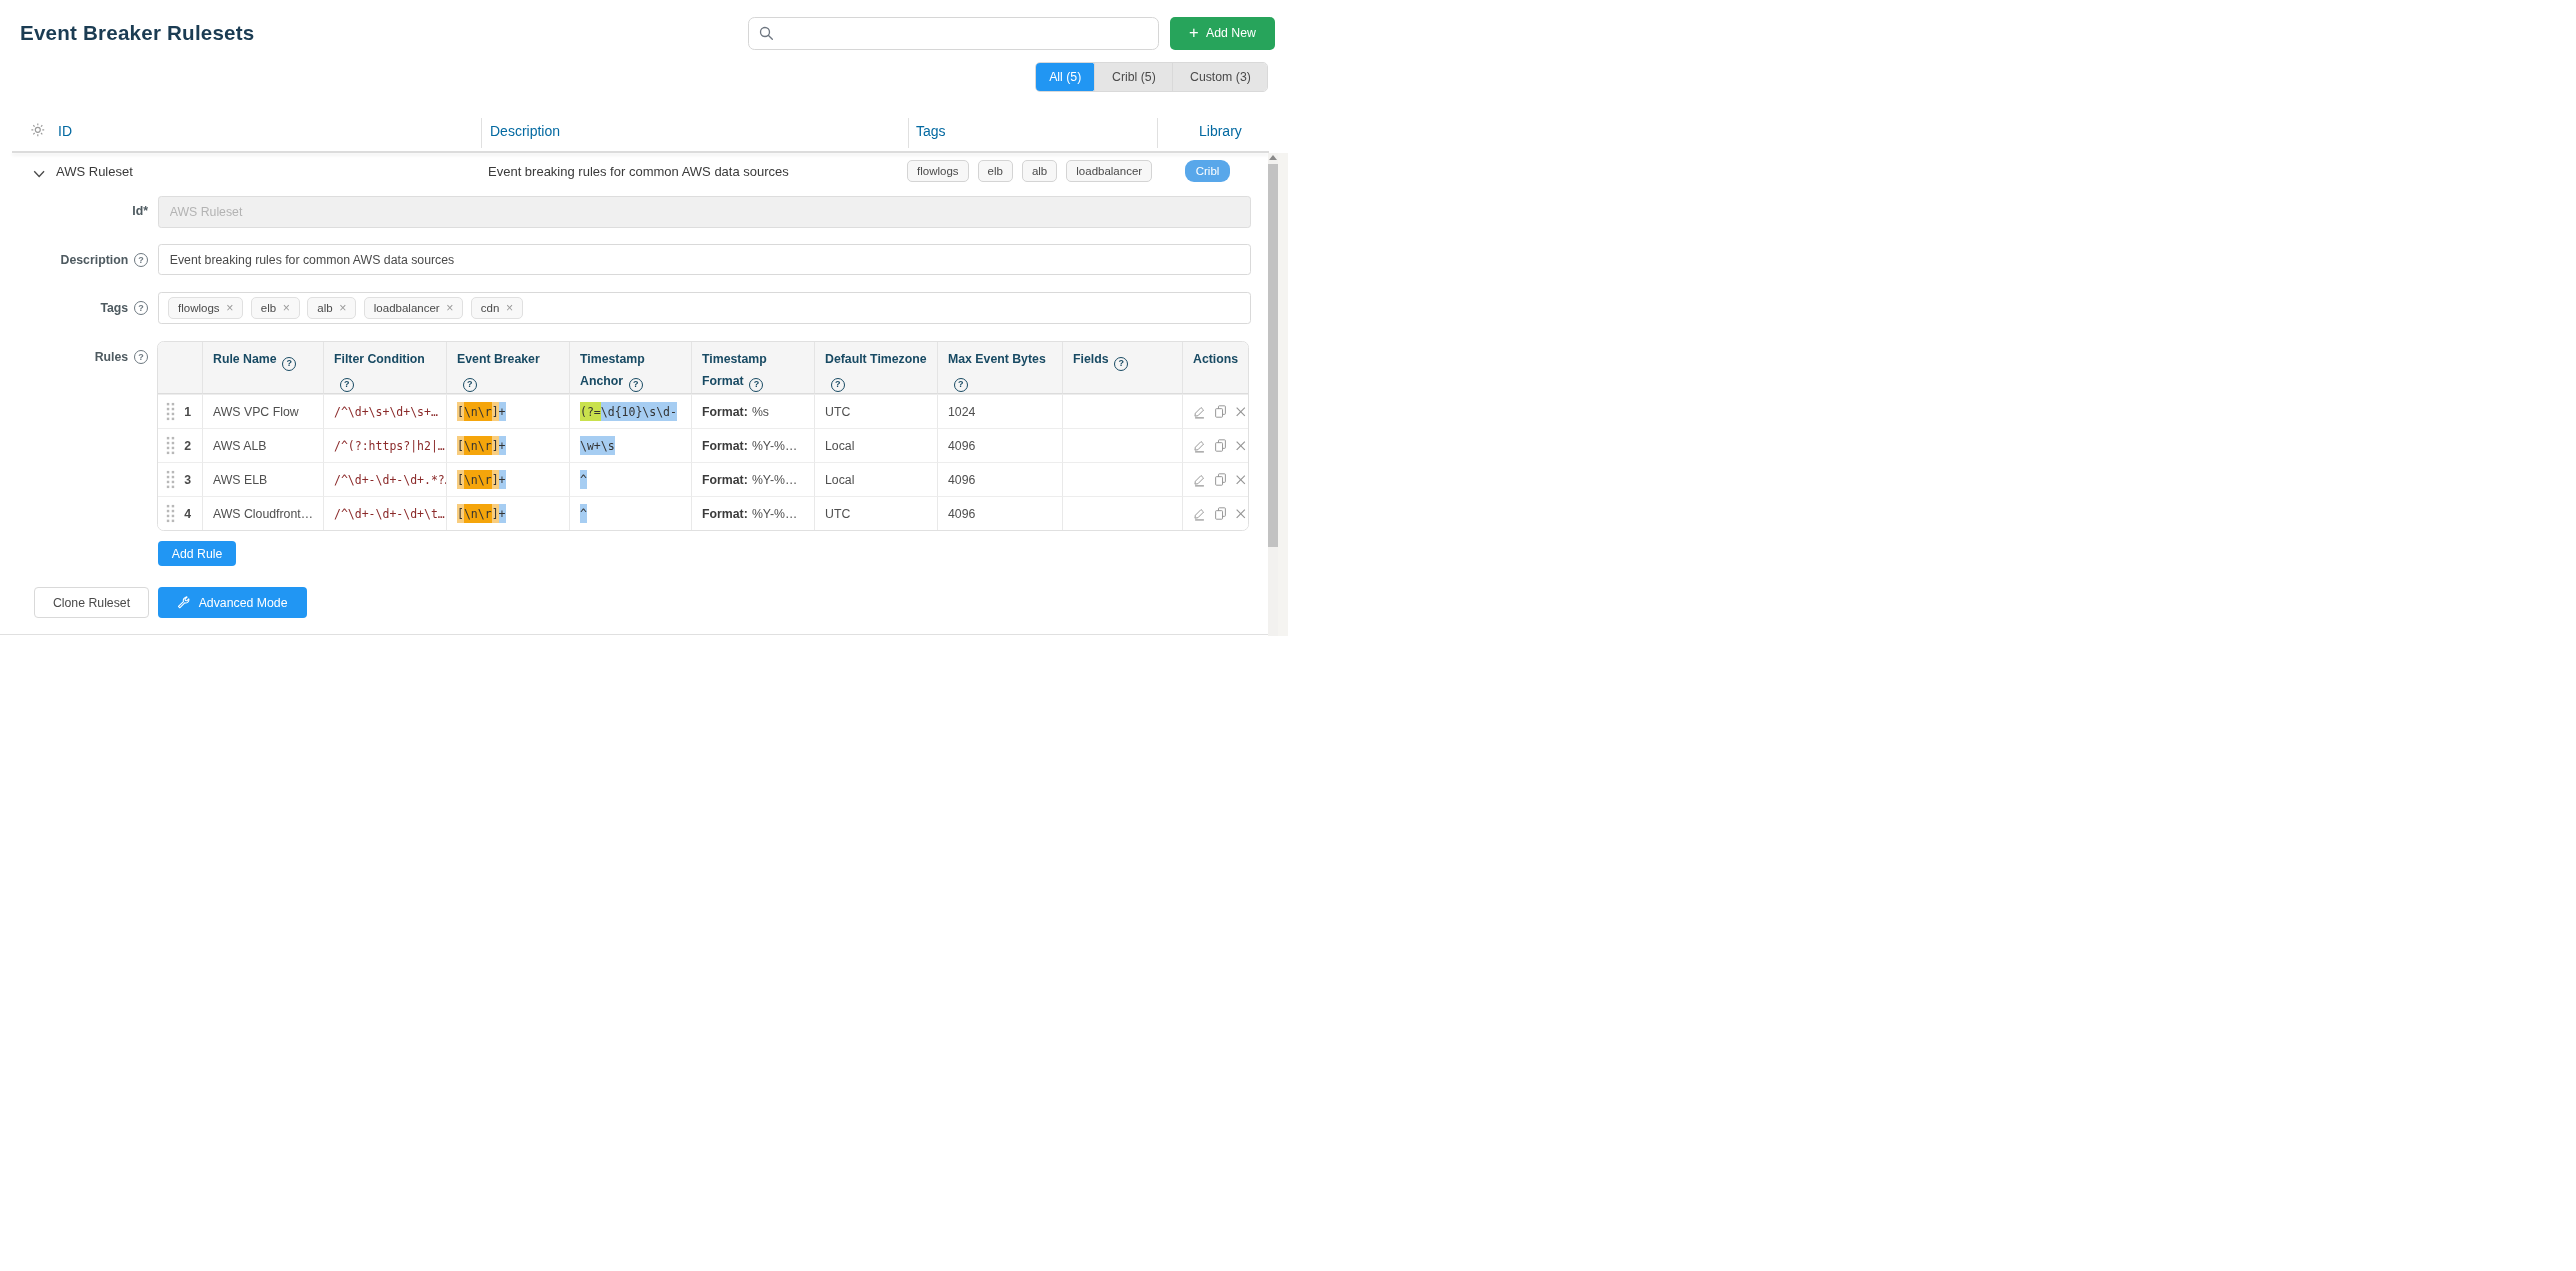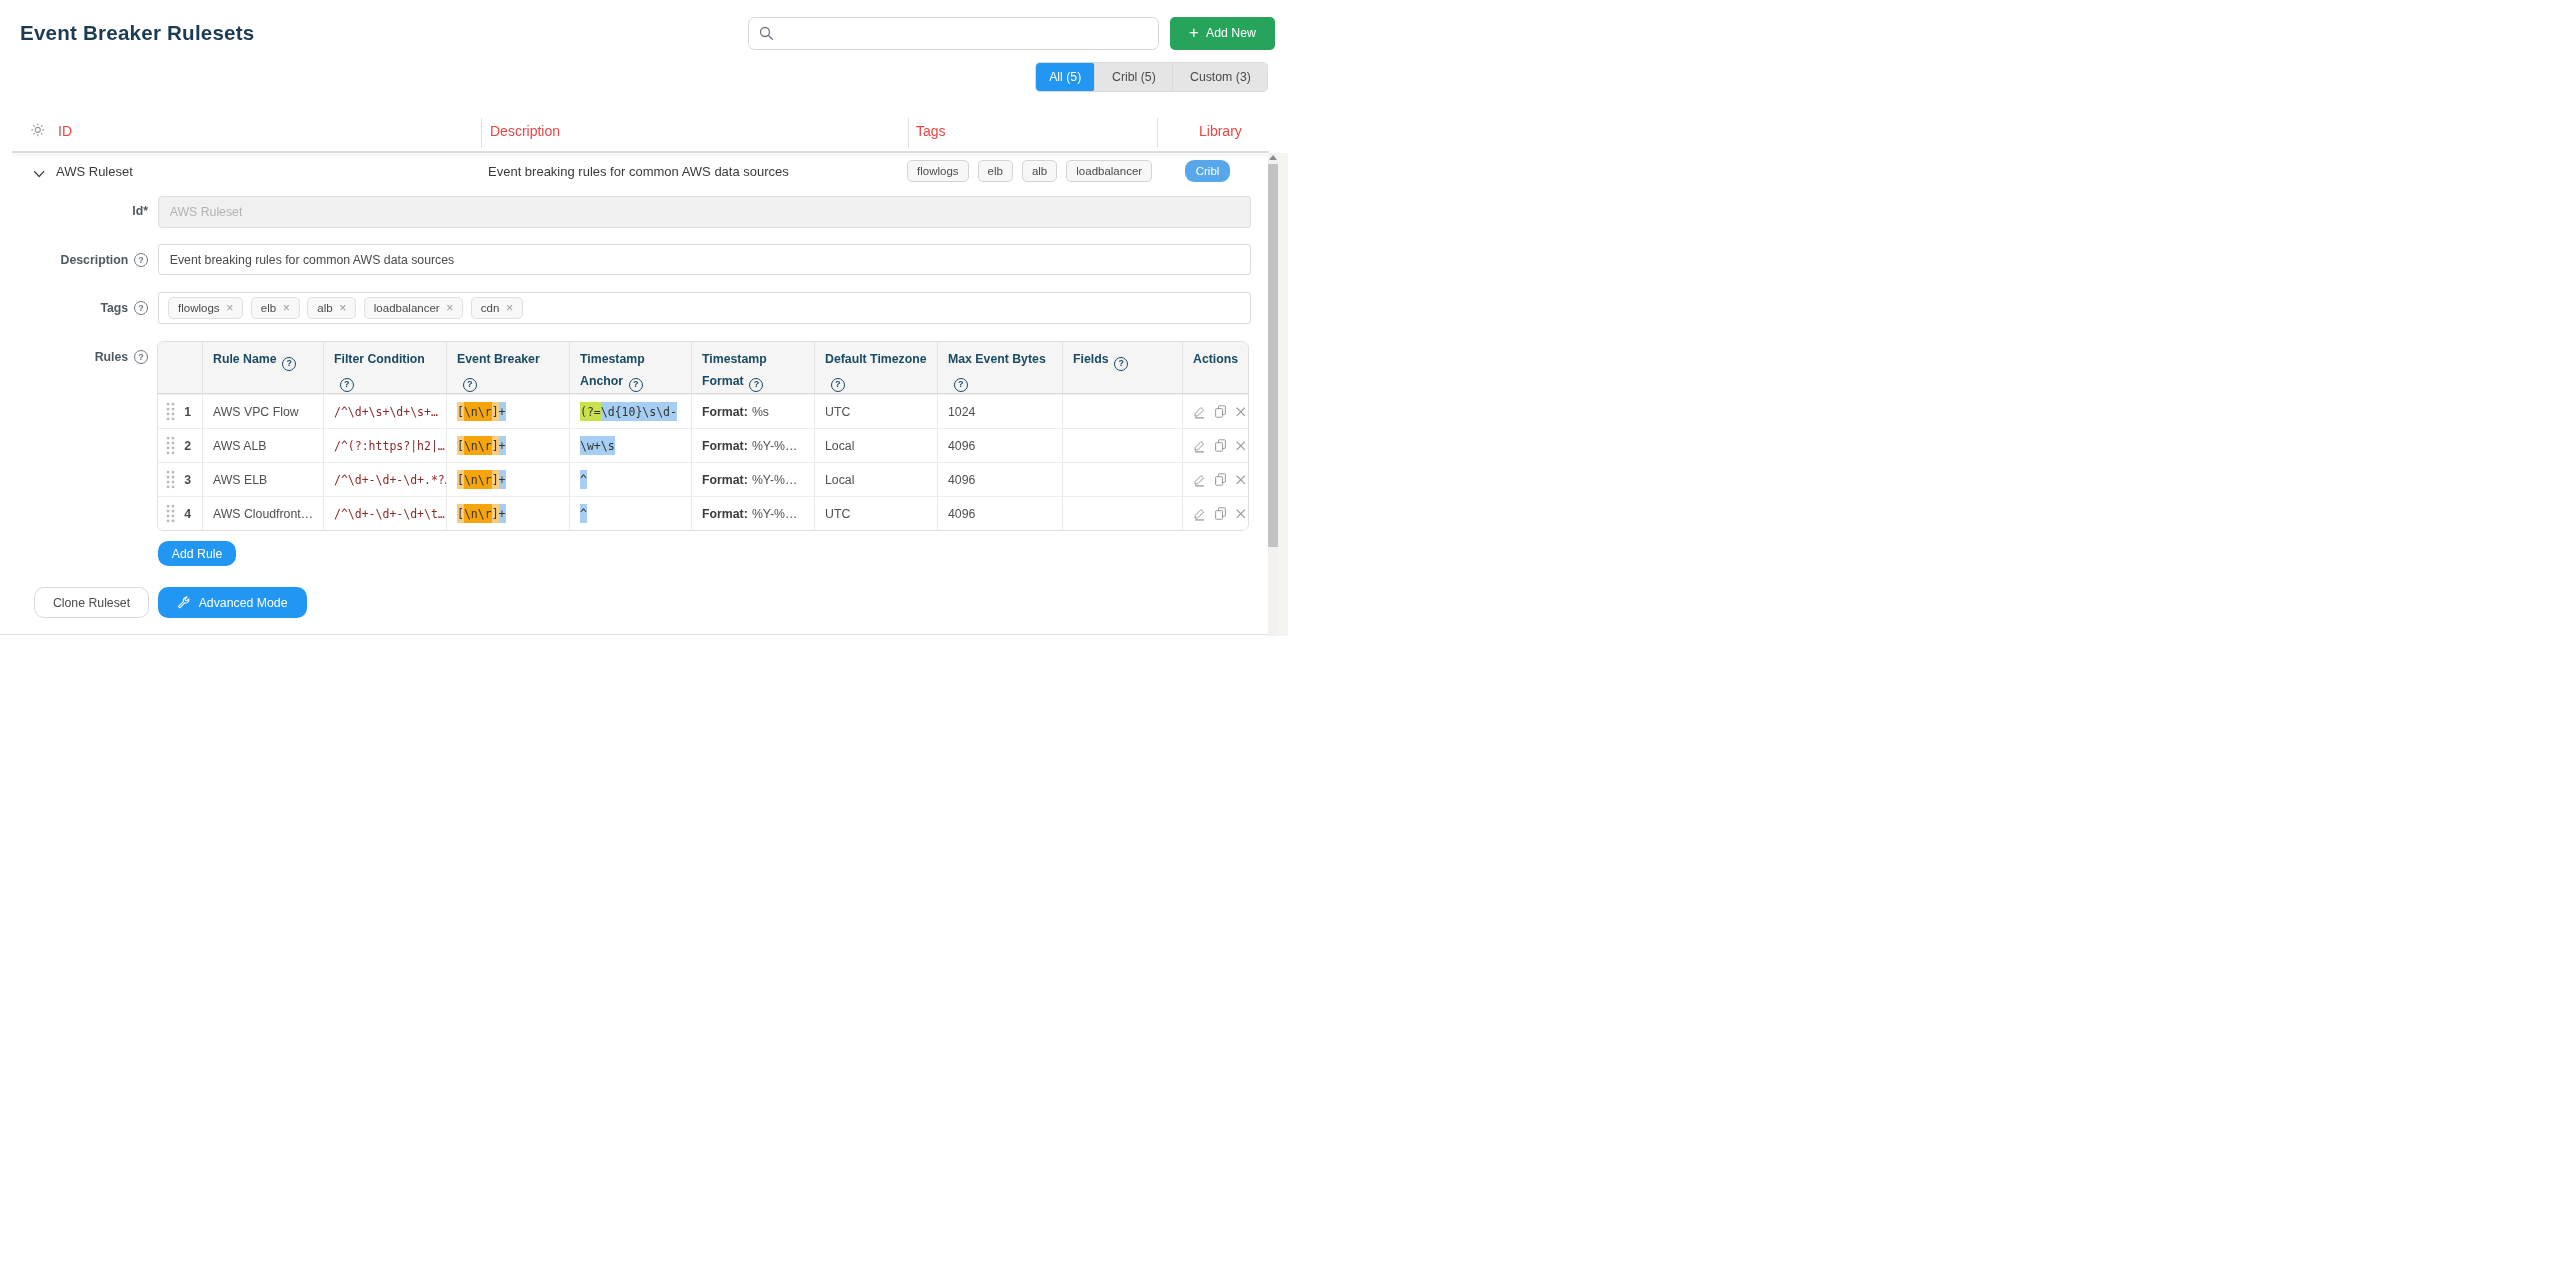--- a/index.html
+++ b/index.html
@@ -16,21 +16,21 @@
 
   
   .tabs { position:absolute; left:1035px; top:62px; height:30px; display:flex; border:0.8px solid #d9d9d9; border-radius:5px; overflow:hidden; background:#fff; }
   .tab { display:flex; align-items:center; justify-content:center; font-size:12.3px; color:#4a4a4a; cursor:pointer; border-left:0.8px solid #d9d9d9; background:#e5e5e5; }
   .tab:first-child { border-left:none; }
   .tab.active { background:#2196f3; color:#fff; border-radius:5px; margin:-0.8px; padding:0.8px; }
   .tab-all { width:60px; } .tab-cribl { width:78px; } .tab-custom { width:95px; }
 
   
   .list-header { position:absolute; left:0; top:118px; width:1288px; height:30px; }
-  .list-header .col-label { position:absolute; top:5px; font-size:14px; color:#ef4444; }
+  .list-header .col-label { position:absolute; top:5px; font-size:14px; color:#0369a1; }
   .lh-sep { position:absolute; top:0; width:0.8px; height:30px; background:#e0e0e0; }
   .gear-wrap { position:absolute; left:30px; top:4.1px; }
   .header-divider { position:absolute; left:11.5px; top:151px; width:1257px; height:1.6px; background:#dcdcdc; box-shadow:0 2.5px 3.3px rgba(0,0,0,.07); }
 
   
   .chev-wrap { position:absolute; left:33px; top:166px; cursor:pointer; }
   .ruleset-name { position:absolute; left:56px; top:164px; font-size:13px; color:#3a3a3a; }
   .ruleset-desc { position:absolute; left:488px; top:164px; font-size:13px; color:#3a3a3a; }
   .row-tags { position:absolute; left:907px; top:160px; display:flex; gap:9px; }
   .chip { height:22px; display:inline-flex; align-items:center; padding:0 9px; background:#f7f7f7; border:0.8px solid #d4d4d4; border-radius:5px; font-size:11.5px; color:#4a4a4a; white-space:nowrap; }
@@ -67,21 +67,21 @@
   .tok-orange-light { background:#f8cd7f; }
   .tok-blue { background:#a6cdf2; }
   .tok-green { background:#c9e14d; }
   .fmt b { color:#3b3b3b; margin-right:4.1px; }
   .actions-box { display:flex; align-items:center; gap:8.2px; width:100%; justify-content:space-between; }
   .act { cursor:pointer; display:inline-flex; }
 
   .rules-label { top:350px; }
 
   
-  .btn { border:none; border-radius:10px; font-family:inherit; font-size:12.3px; cursor:pointer; display:flex; align-items:center; justify-content:center; }
+  .btn { border:none; border-radius:4px; font-family:inherit; font-size:12.3px; cursor:pointer; display:flex; align-items:center; justify-content:center; }
   .btn-add-rule { position:absolute; left:158px; top:541px; width:78px; height:25px; background:#2196f3; color:#fff; }
   .btn-clone { position:absolute; left:34px; top:587px; width:115px; height:31px; background:#fff; border:0.8px solid #d9d9d9; color:#4a4a4a; }
   .btn-advanced { position:absolute; left:158px; top:587px; width:149px; height:31px; background:#2196f3; color:#fff; gap:8.2px; }
   .bottom-divider { position:absolute; left:0; top:634px; width:1288px; height:0.8px; background:#e0e0e0; }
 
   
   .right-strip { position:absolute; left:1278px; top:153px; width:10px; height:483px; background:#f5f4f1; }
   .scrollbar { position:absolute; left:1268px; top:153px; width:10px; height:483px; background:#f2f1ef; }
   .scroll-up { position:absolute; left:1269px; top:155px; width:0; height:0; border-left:4.1px solid transparent; border-right:4.1px solid transparent; border-bottom:5px solid #8a8a8a; cursor:pointer; }
   .scroll-thumb { position:absolute; left:1268px; top:164px; width:10px; height:383px; background:#c2c2c2; cursor:pointer; }

